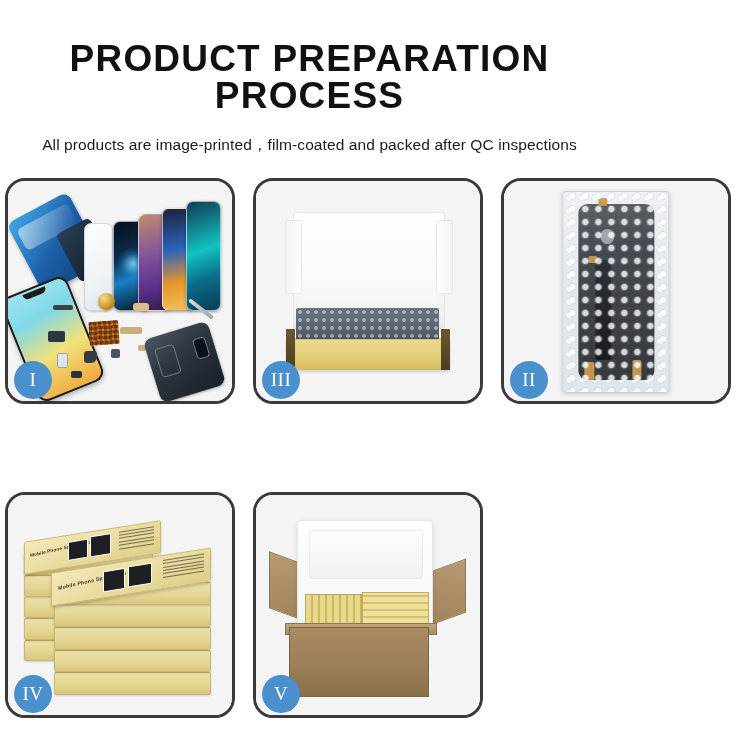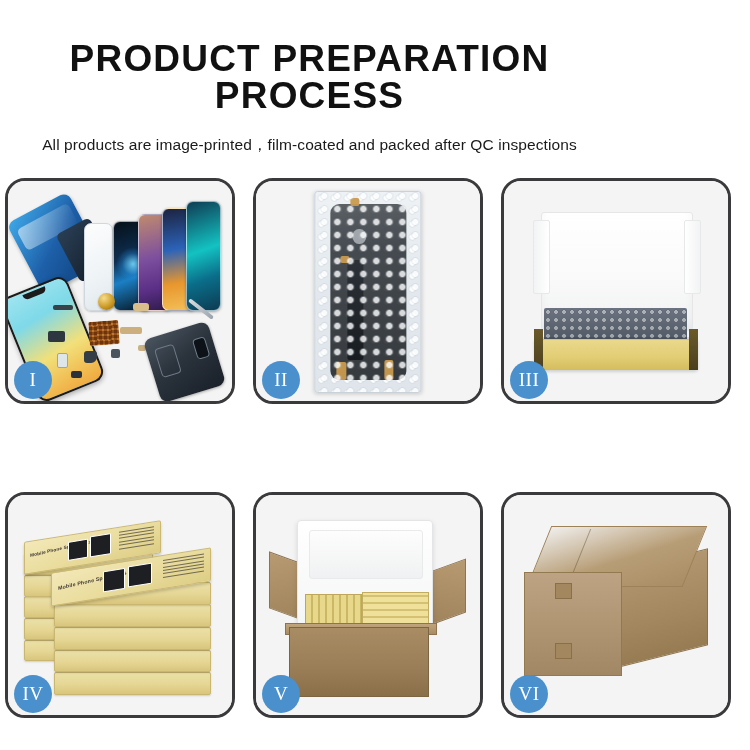--- a/index.html
+++ b/index.html
@@ -388,44 +388,44 @@
           <div class="part pi"></div>
           <div class="back-housing"></div>
           <div class="tweezer"></div>
         </div>
       </div>
       <div class="badge">I</div>
     </div>
 
     <div class="panel">
       <div class="panel-inner">
+        <div class="box3-wrap">
+          <div class="foam-lid"></div>
+          <div class="bubble-fill"></div>
+          <div class="box3-front"></div>
+          <div class="box3-left"></div>
+          <div class="box3-right"></div>
+        </div>
+      </div>
+      <div class="badge">III</div>
+    </div>
+
+    <div class="panel">
+      <div class="panel-inner">
         <div class="bubble-bag">
           <div class="screen-in"></div>
           <div class="flex-tail"></div>
           <div class="tape t1"></div>
           <div class="tape t2"></div>
           <div class="tape t3"></div>
           <div class="tape t4"></div>
           <div class="bubble-overlay"></div>
         </div>
       </div>
       <div class="badge">II</div>
-    </div>
-
-    <div class="panel">
-      <div class="panel-inner">
-        <div class="box3-wrap">
-          <div class="foam-lid"></div>
-          <div class="bubble-fill"></div>
-          <div class="box3-front"></div>
-          <div class="box3-left"></div>
-          <div class="box3-right"></div>
-        </div>
-      </div>
-      <div class="badge">III</div>
     </div>
 
     <div class="panel">
       <div class="panel-inner">
         <div class="stack">
           <div class="slab sL sL5"></div>
           <div class="slab sL sL4"></div>
           <div class="slab sL sL3"></div>
           <div class="slab sL sL2"></div>
           <div class="slab sL sL1"></div>
@@ -473,28 +473,15 @@
           <div class="foam-cooler"></div>
           <div class="yellow-left"></div>
           <div class="yellow-right"></div>
           <div class="carton-rim"></div>
           <div class="carton-front"></div>
         </div>
       </div>
       <div class="badge">V</div>
     </div>
 
-    <div class="panel">
-      <div class="panel-inner">
-        <div class="vi-box">
-          <div class="vi-side"></div>
-          <div class="vi-top"></div>
-          <div class="seam"></div>
-          <div class="vi-face"></div>
-          <div class="tape-tab tt1"></div>
-          <div class="tape-tab tt2"></div>
-        </div>
-      </div>
-      <div class="badge">VI</div>
-    </div>
 
   </div>
 </div>
 
 </body></html>

